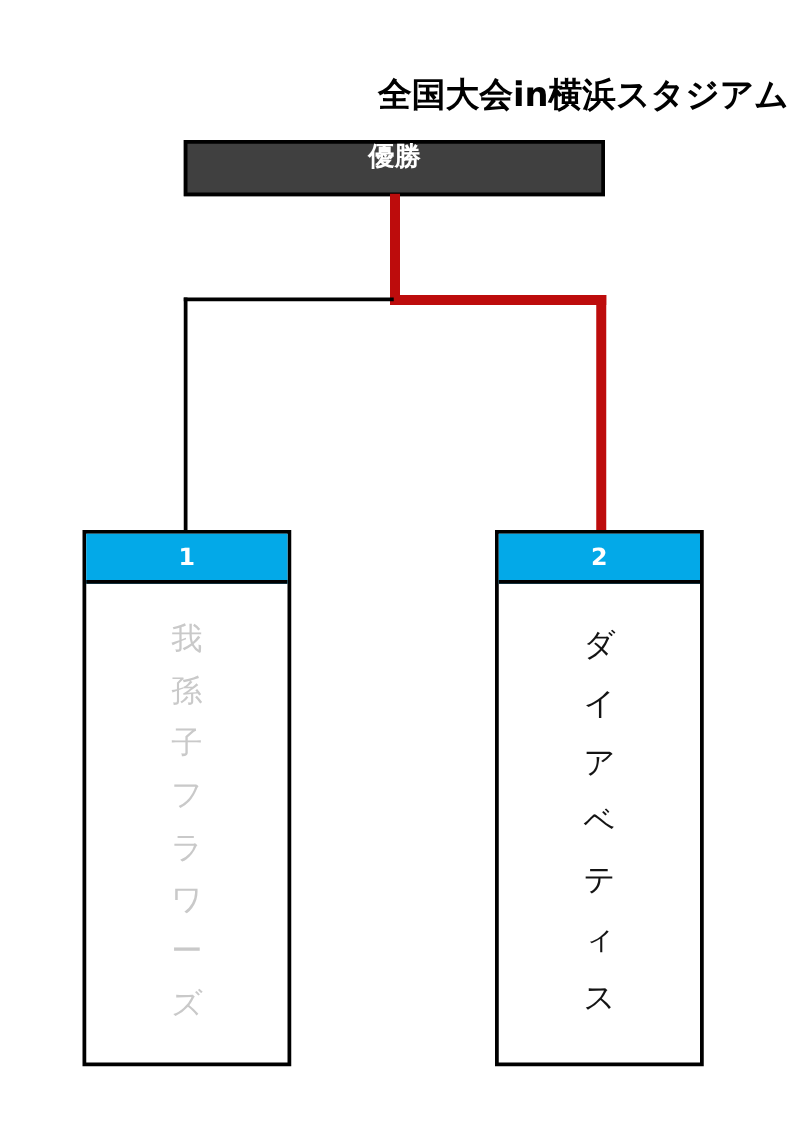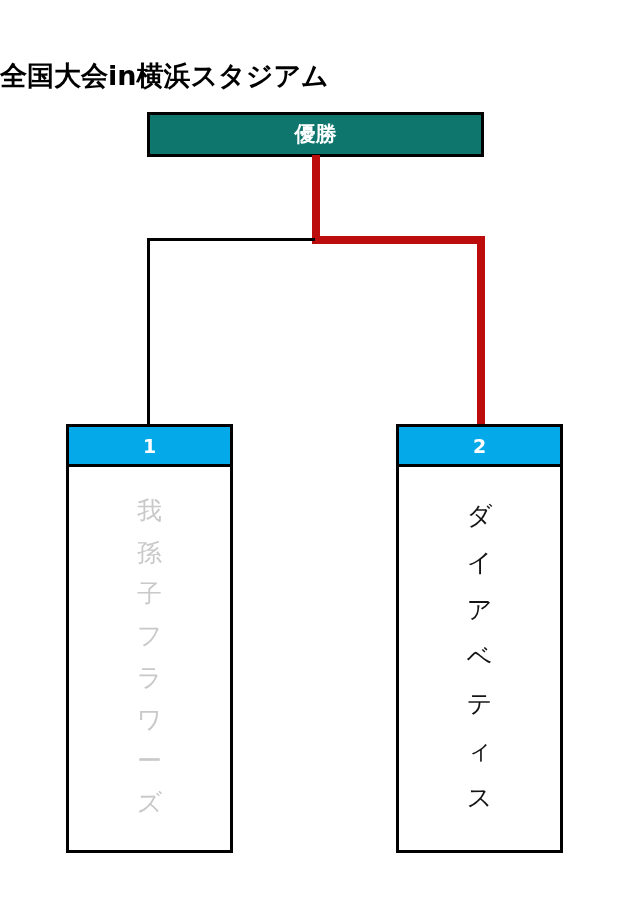--- a/index.html
+++ b/index.html
@@ -17,40 +17,40 @@
     background: #ffffff;
     overflow: hidden;
   }
 
   
   .title {
     position: absolute;
     left: 0;
     top: 58px;
     width: 631px;
-    text-align: left;
+    text-align: right;
     font-size: 27px;
     font-weight: 700;
     color: #000000;
     letter-spacing: 0px;
     white-space: nowrap;
   }
 
   
   .champ-box {
     position: absolute;
     left: 147px;
     top: 112px;
     width: 337px;
     height: 45px;
-    background: #0f766e;
+    background: #404040;
     border: 3px solid #000000;
     box-sizing: border-box;
     display: flex;
-    align-items: center;
+    align-items: flex-start;
     justify-content: center;
   }
   .champ-label {
     font-size: 21px;
     font-weight: 700;
     color: #ffffff;
     line-height: 1;
   }
 
   

